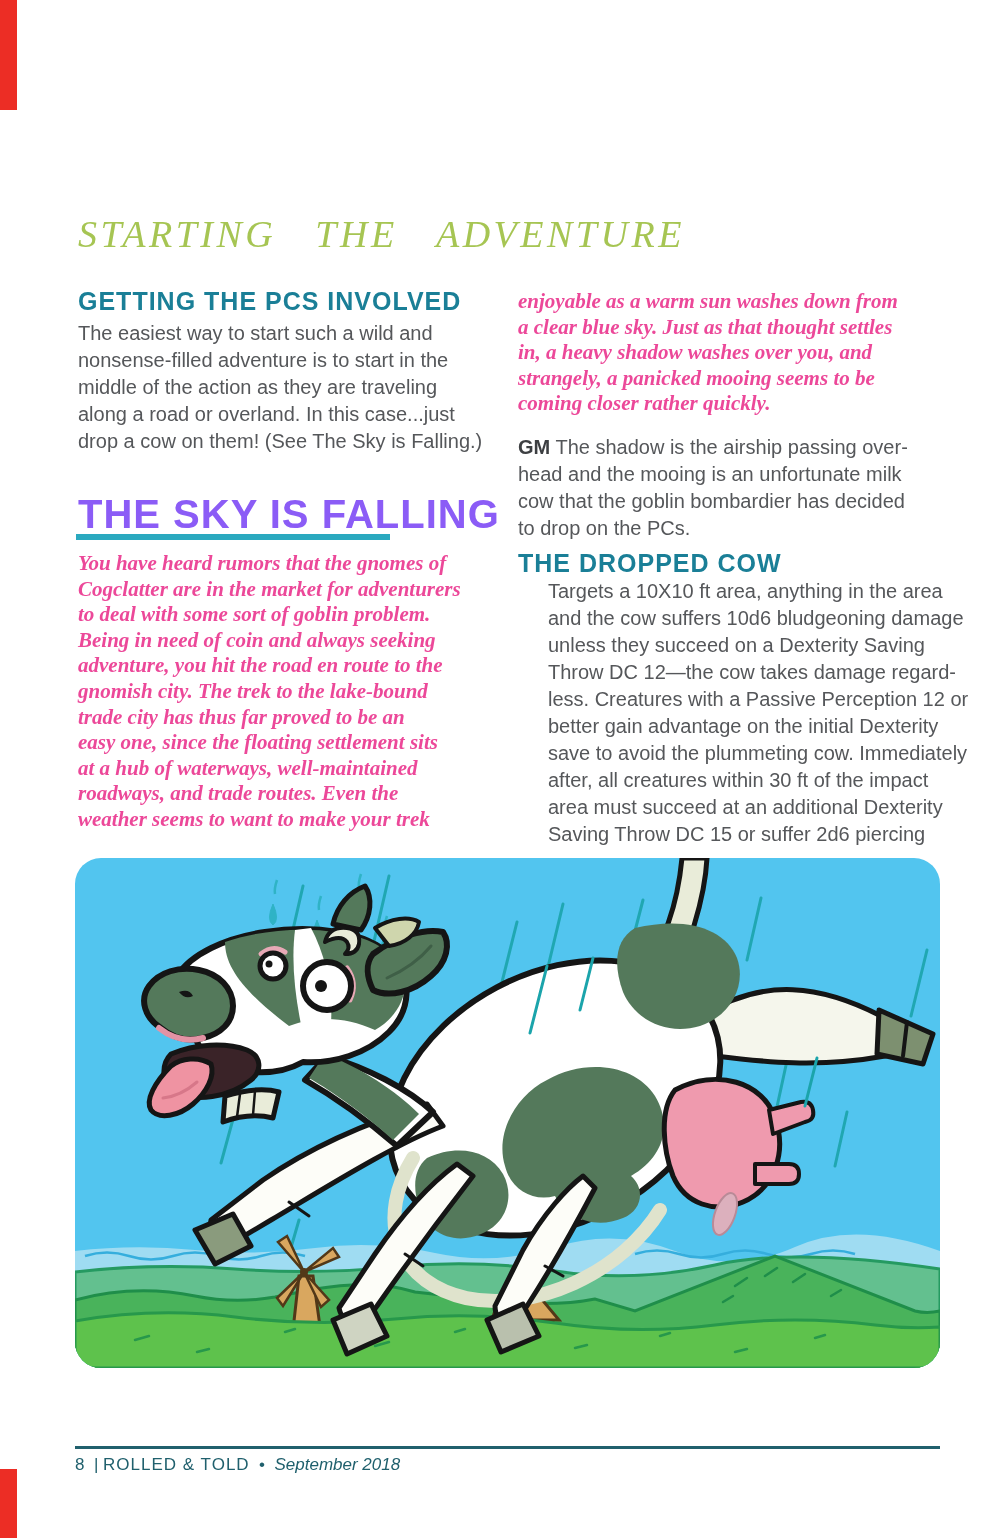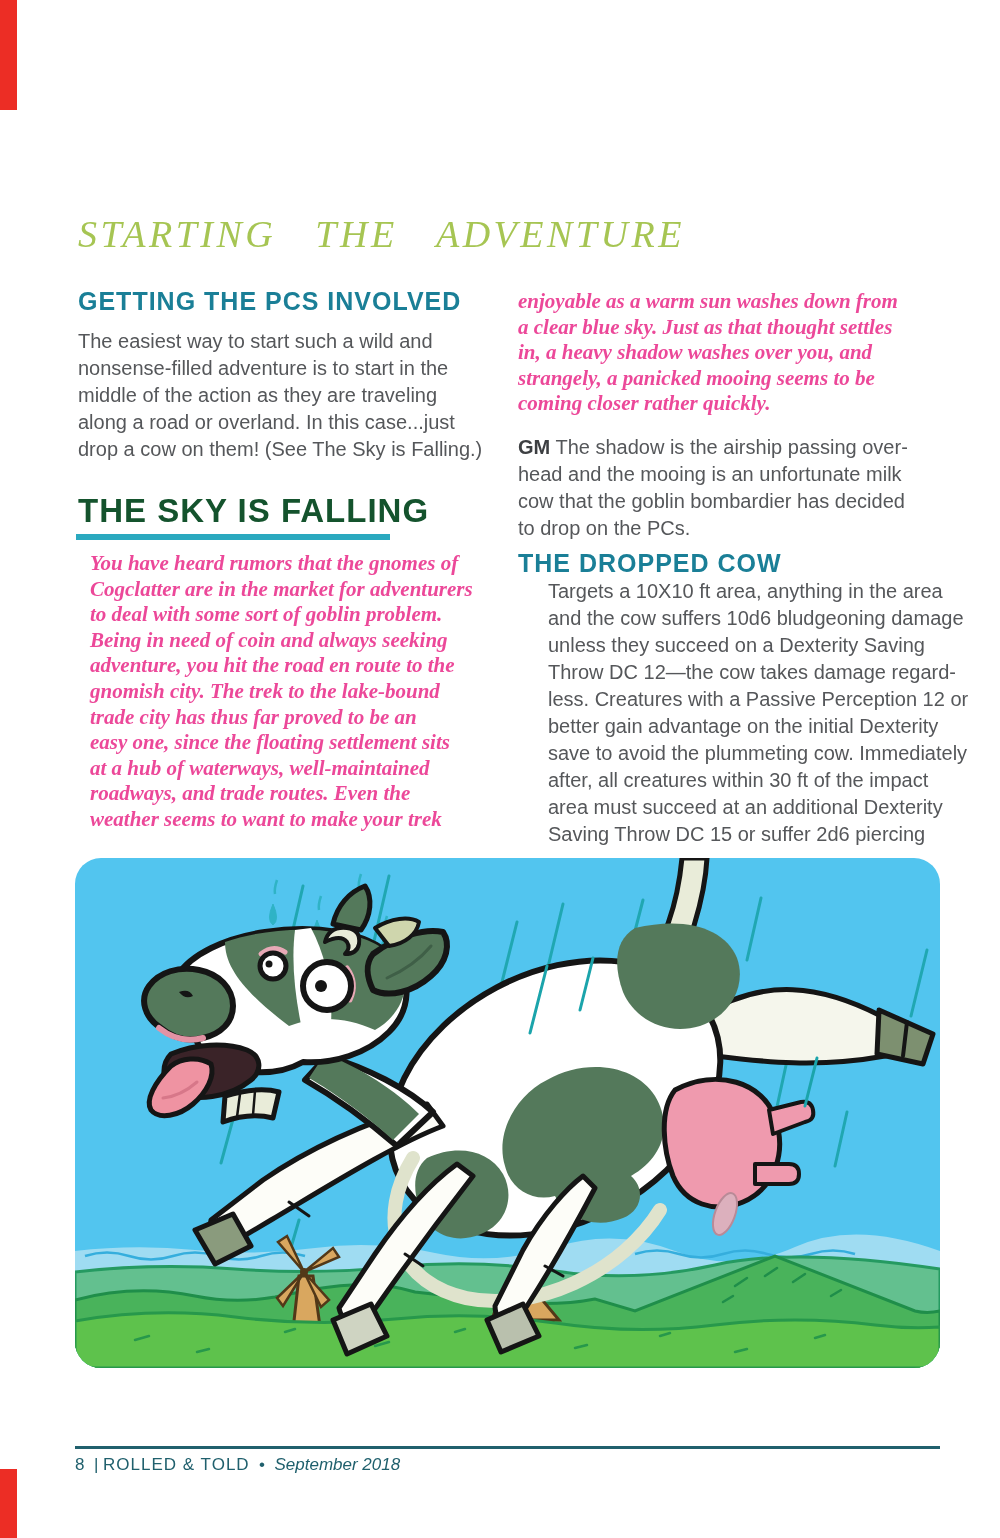--- a/index.html
+++ b/index.html
@@ -13,21 +13,21 @@
     font-family:"Liberation Serif",serif;font-style:italic;font-weight:normal;
     font-size:38px;color:#a6c553;letter-spacing:3.5px;word-spacing:26px;white-space:pre;}
 
   .col{position:absolute;}
   .small-heading{font-family:"Liberation Sans",sans-serif;font-weight:bold;
     font-size:25px;letter-spacing:1px;color:#1a7f97;white-space:pre;}
   .body-text{font-size:20px;line-height:27px;color:#55575a;white-space:pre;}
   .read-aloud{font-family:"Liberation Serif",serif;font-style:italic;font-weight:bold;
     font-size:21px;line-height:25.6px;color:#ec4899;white-space:pre;}
   .big-heading{font-family:"Liberation Sans",sans-serif;font-weight:bold;
-    font-size:33px;letter-spacing:1px;color:#14532d;white-space:pre;}
+    font-size:40px;letter-spacing:1px;color:#8b5cf6;white-space:pre;}
   .heading-rule{position:absolute;left:76px;top:534px;width:314px;height:6px;background:#2aa9bf;}
   .gm-label{font-weight:bold;color:#3d3f42;}
 
   .illustration{position:absolute;left:75px;top:858px;width:865px;height:510px;
     border-radius:26px;overflow:hidden;}
   .illustration svg{display:block;}
 
   .footer-rule{position:absolute;left:75px;top:1446px;width:865px;height:3px;background:#20606d;}
   .footer{position:absolute;left:75px;top:1455px;font-size:17px;color:#20606d;white-space:pre;}
   .footer .mag{font-weight:normal;letter-spacing:1px;}
@@ -38,31 +38,31 @@
 
 <div class="page">
 
   <div class="red-bar top"></div>
   <div class="red-bar bottom"></div>
 
   <div class="page-title">STARTING THE ADVENTURE</div>
 
   <div class="col" style="left:78px;top:287px;width:420px;">
     <div class="small-heading">GETTING THE PCS INVOLVED</div>
-    <div class="body-text" style="margin-top:12px;">The easiest way to start such a wild and
+    <div class="body-text" style="margin-top:4px;">The easiest way to start such a wild and
 nonsense-filled adventure is to start in the
 middle of the action as they are traveling
 along a road or overland. In this case...just
 drop a cow on them! (See The Sky is Falling.)</div>
   </div>
 
   <div class="col big-heading" style="left:78px;top:492px;">THE SKY IS FALLING</div>
   <div class="heading-rule"></div>
 
-  <div class="col read-aloud" style="left:90px;top:551px;width:420px;">You have heard rumors that the gnomes of
+  <div class="col read-aloud" style="left:78px;top:551px;width:420px;">You have heard rumors that the gnomes of
 Cogclatter are in the market for adventurers
 to deal with some sort of goblin problem.
 Being in need of coin and always seeking
 adventure, you hit the road en route to the
 gnomish city. The trek to the lake-bound
 trade city has thus far proved to be an
 easy one, since the floating settlement sits
 at a hub of waterways, well-maintained
 roadways, and trade routes. Even the
 weather seems to want to make your trek</div>

